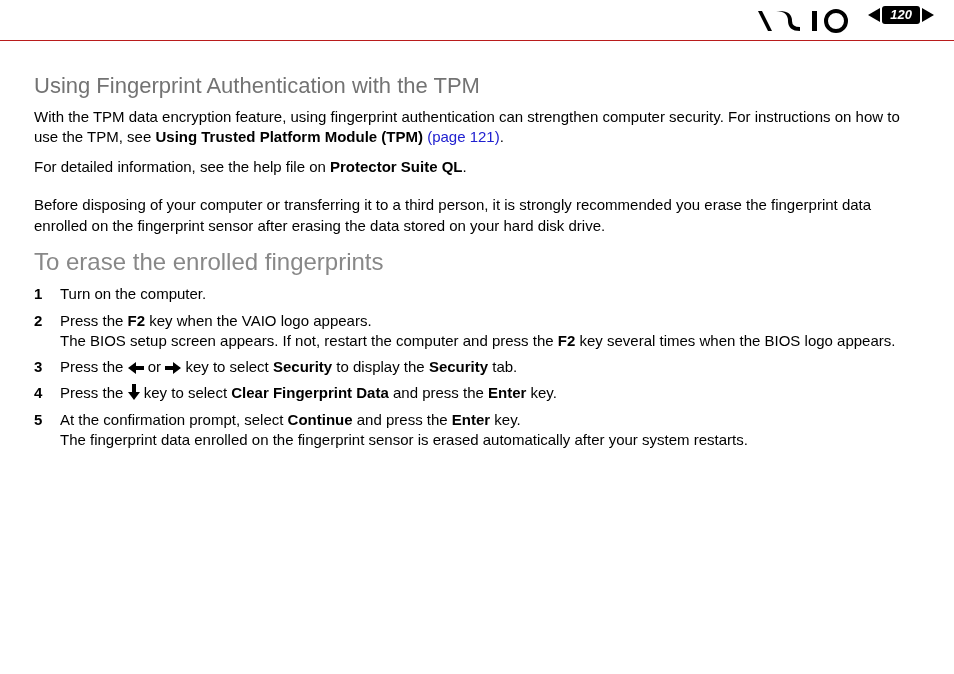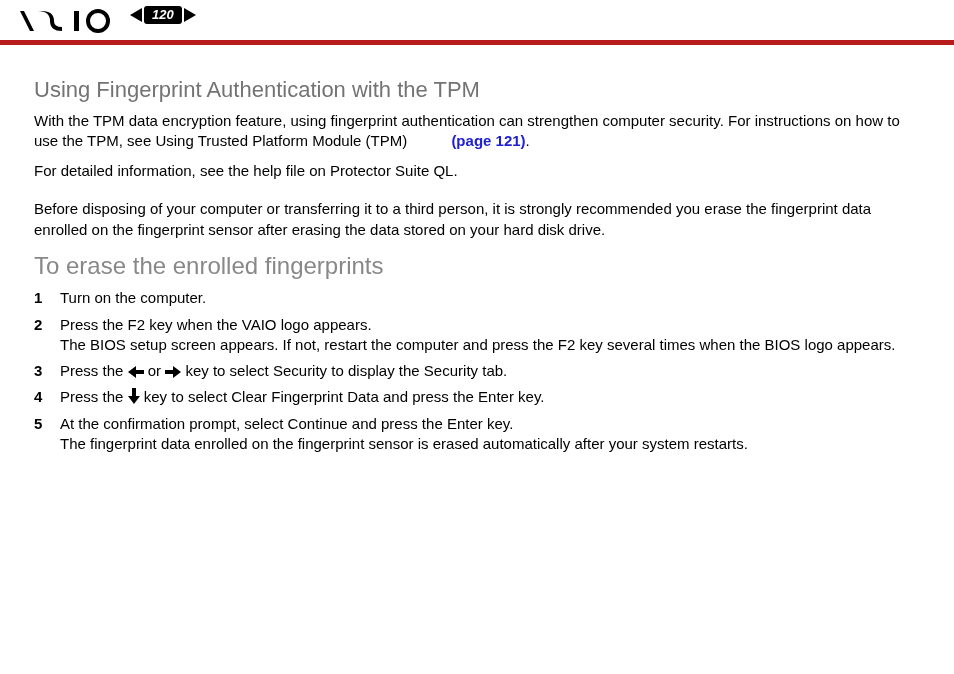--- a/index.html
+++ b/index.html
@@ -6,24 +6,24 @@
   body {
     width: 954px;
     height: 674px;
     font-family: Arial, Helvetica, sans-serif;
     background: #fff;
     color: #000;
     overflow: hidden;
   }
   .header {
     display: flex;
-    justify-content: flex-start;
+    justify-content: flex-end;
     align-items: flex-start;
     padding: 6px 20px 4px 20px;
-    border-bottom: 5px solid #b91c1c;
+    border-bottom: 1px solid #b91c1c;
   }
   .logo {
     display: flex;
     align-items: center;
     height: 30px;
   }
   .logo svg { display: block; }
   .header-right {
     text-align: right;
     font-size: 12px;
@@ -76,22 +76,22 @@
     margin-bottom: 6px;
   }
   .h3 {
     color: #888;
     font-weight: normal;
     font-size: 24px;
     margin-top: 10px;
     margin-bottom: 6px;
   }
   .para { margin-bottom: 10px; }
-  .bold { font-weight: normal; }
-  .link { color: #2020d0; font-weight: bold; margin-left: 40px; }
+  .bold { font-weight: bold; }
+  .link { color: #2020d0; font-weight: normal; }
   .steps { list-style: none; margin-top: 4px; }
   .steps li {
     display: flex;
     margin-bottom: 6px;
   }
   .step-num {
     font-weight: bold;
     min-width: 26px;
     flex-shrink: 0;
   }

